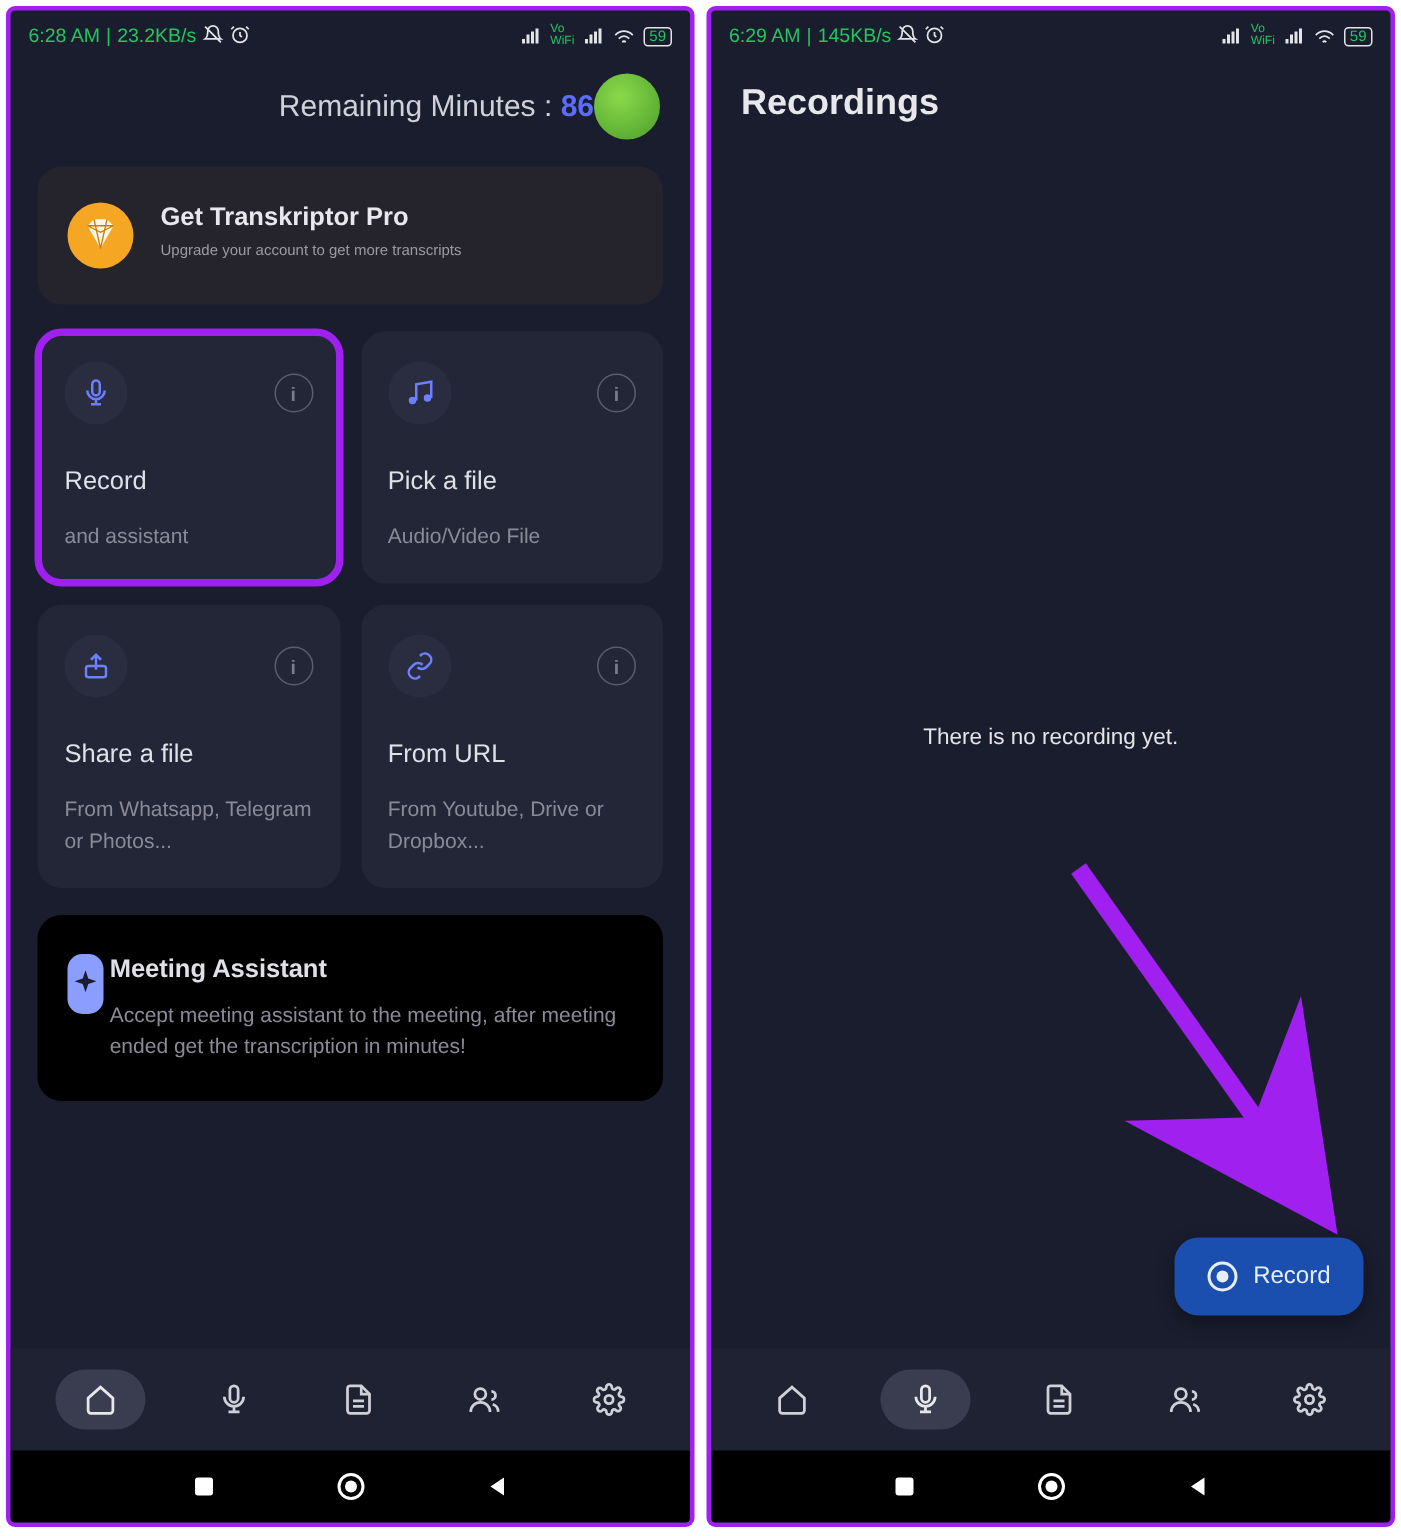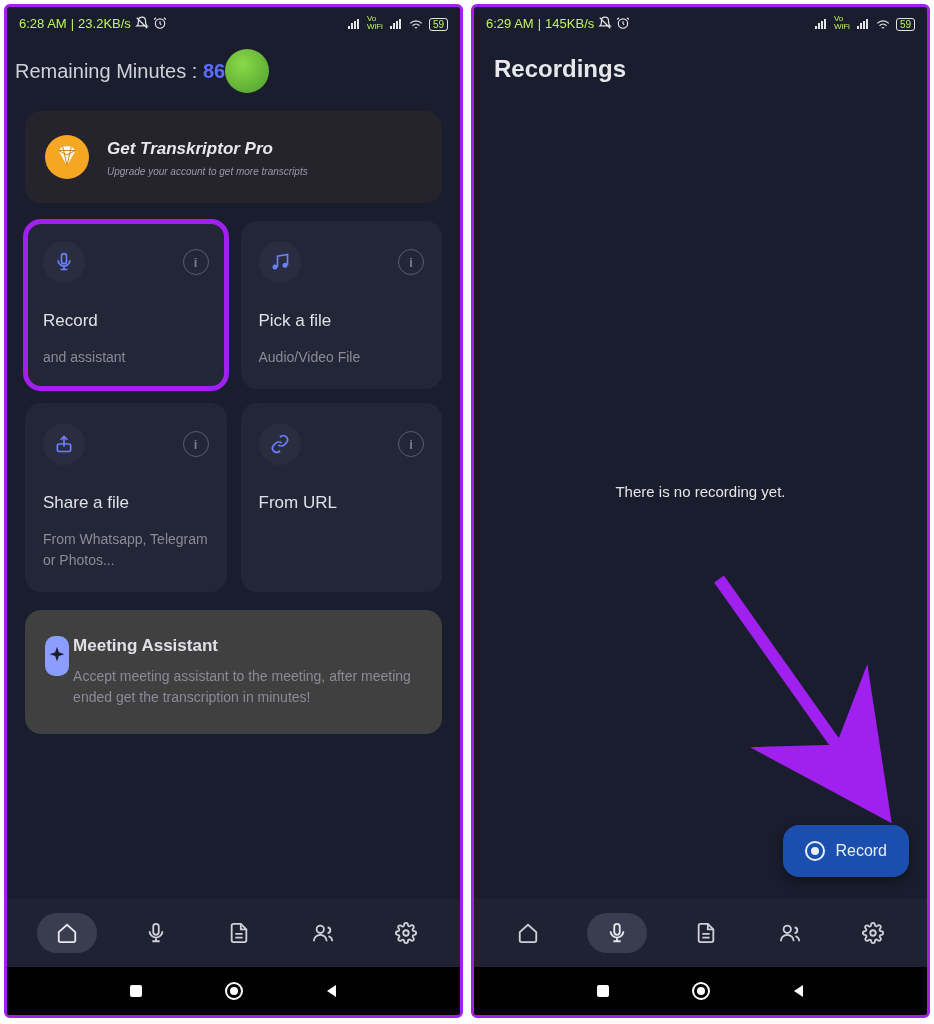--- a/index.html
+++ b/index.html
@@ -22,50 +22,49 @@
     position: relative;
     overflow: hidden;
   }
   .statusbar {
     height: 32px;
     display: flex;
     align-items: center;
     justify-content: space-between;
     padding: 0 12px;
     font-size: 13px;
-    color: #bef264;
+    color: #22c55e;
   }
   .statusbar .left { display: flex; align-items: center; gap: 4px; }
   .statusbar .right { display: flex; align-items: flex-end; gap: 6px; }
   .status-icon { width: 14px; height: 14px; display:inline-flex; align-items:center; justify-content:center; }
 
   .header-row {
     display: flex;
     align-items: center;
-    justify-content: flex-start;
-    padding: 10px 8px 4px;
+    justify-content: flex-end;
+    padding: 10px 20px 4px;
   }
   .remaining { font-size: 20px; color: #d0d0d8; }
   .remaining .num { color: #5b6cff; font-weight: 600; }
   .avatar {
     width: 44px; height: 44px; border-radius: 50%;
     background: radial-gradient(circle at 40% 35%, #8bd94a, #4a9e2a);
   }
 
   .content { flex: 1; overflow-y: auto; padding: 14px 18px 6px; }
 
   .pro-card {
     background: rgba(60,50,40,0.35);
     border-radius: 16px;
     padding: 24px 20px;
     display: flex;
     gap: 18px;
-    align-items: flex-end;
+    align-items: flex-start;
     margin-bottom: 18px;
-    font-style: italic;
   }
   .pro-icon {
     width: 44px; height: 44px; border-radius: 50%;
     background: #f5a623;
     display:flex; align-items:center; justify-content:center;
   }
   .pro-text h3 { font-size: 17px; font-weight: 600; color: #e8e8ec; margin-bottom: 6px; }
   .pro-text p { font-size: 10px; color: #9a9aa6; line-height: 1.4; }
 
   .grid {
@@ -91,21 +90,21 @@
   .info-icon {
     width: 26px; height: 26px; border-radius: 50%;
     border: 1.5px solid #5a5d70;
     display:flex; align-items:center; justify-content:center;
     color: #7a7d90; font-size: 13px; font-weight: 600;
   }
   .card-title { font-size: 17px; color: #e0e0e8; margin-bottom: 16px; }
   .card-sub { font-size: 14px; color: #8b8b98; line-height: 1.45; }
 
   .assistant-card {
-    background: #404040;
+    background: #000000;
     border-radius: 16px;
     padding: 26px 20px;
     display: flex;
     gap: 4px;
     align-items: flex-start;
     justify-content: space-between;
   }
   .assistant-icon {
     width: 40px; height: 40px; border-radius: 10px;
     background: #8b9eff;
@@ -280,20 +279,21 @@
       <div class="card">
         <div class="card-top">
           <div class="card-icon">
             <svg width="20" height="20" viewBox="0 0 24 24" fill="none" stroke="#6b7fff" stroke-width="2">
                 <path d="M10 13a5 5 0 007 0l3-3a5 5 0 00-7-7l-1 1M14 11a5 5 0 00-7 0l-3 3a5 5 0 007 7l1-1"></path>
               </svg>
           </div>
           <div class="info-icon">i</div>
         </div>
         <div class="card-title">From URL</div>
+        <div class="card-sub">From Youtube, Drive or Dropbox...</div>
       </div>
     </div>
 
     <div class="assistant-card">
       <div class="assistant-icon">
         <svg width="22" height="22" viewBox="0 0 24 24" fill="#1a1d2e">
             <path d="M12 2l2 6 6 2-6 2-2 6-2-6-6-2 6-2 2-6z"></path>
           </svg>
       </div>
       <div class="assistant-text">

